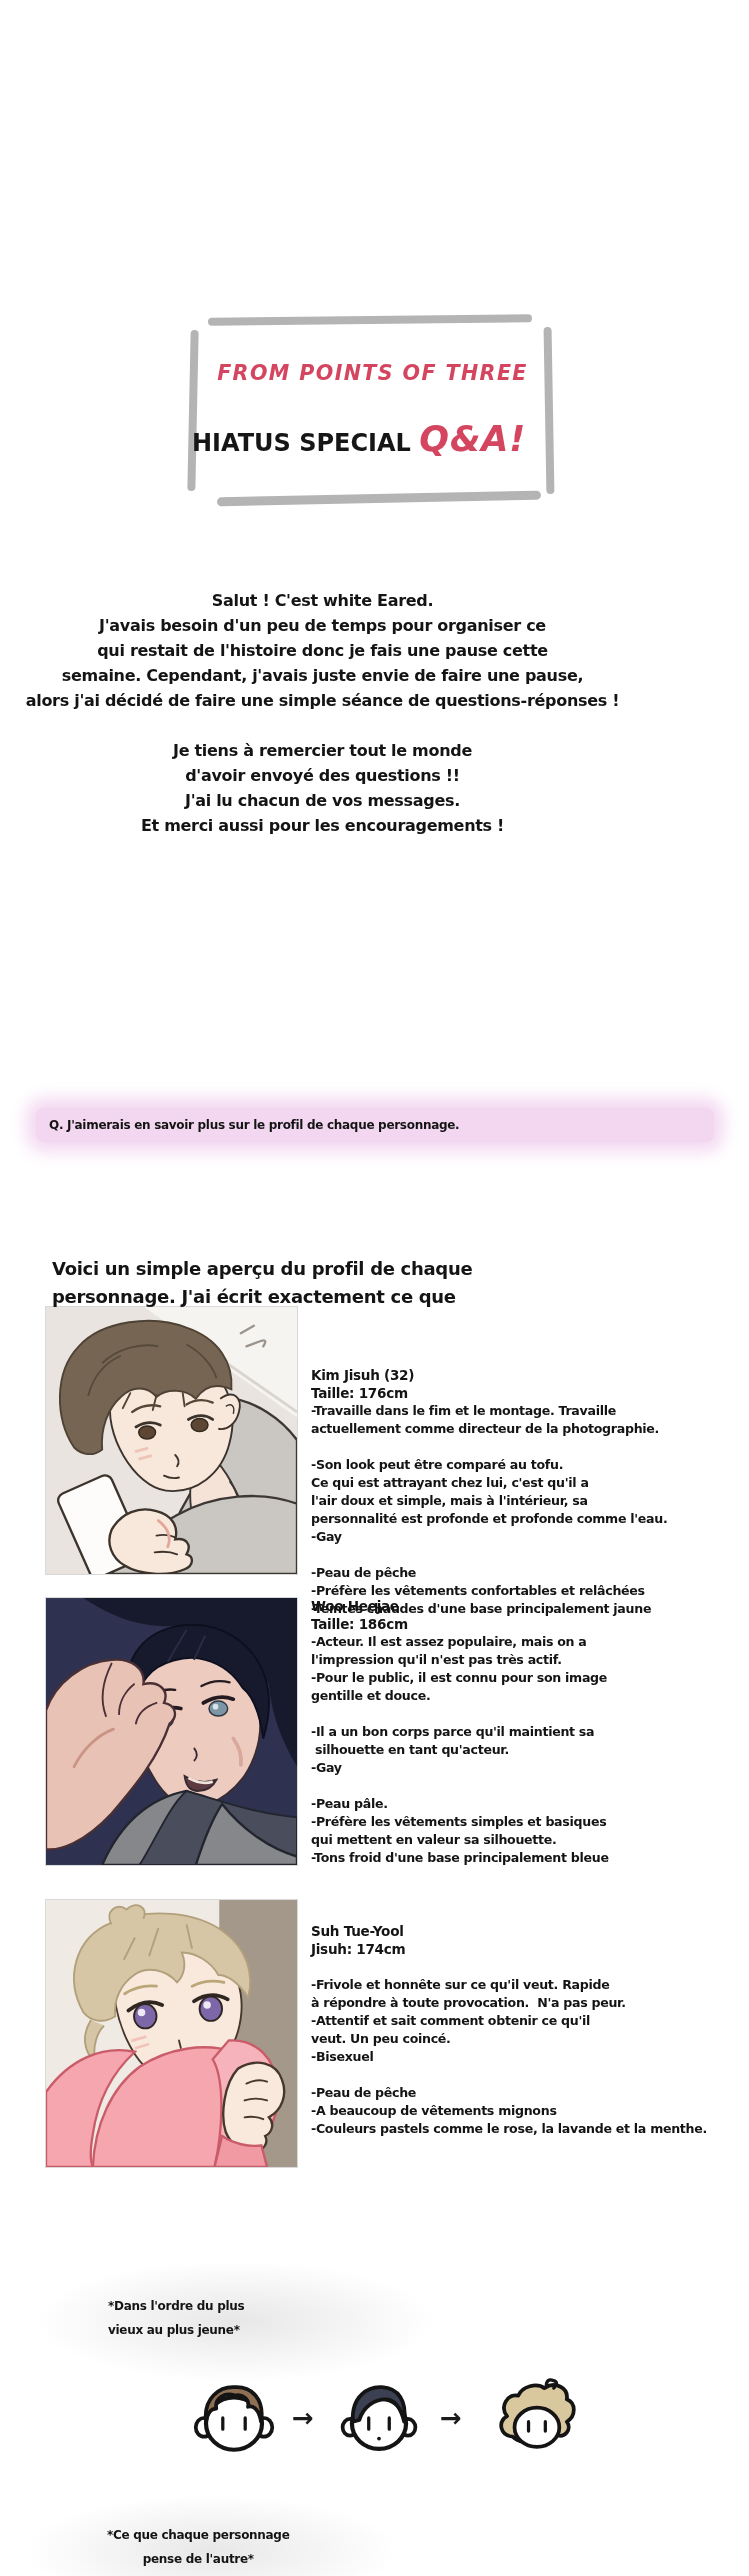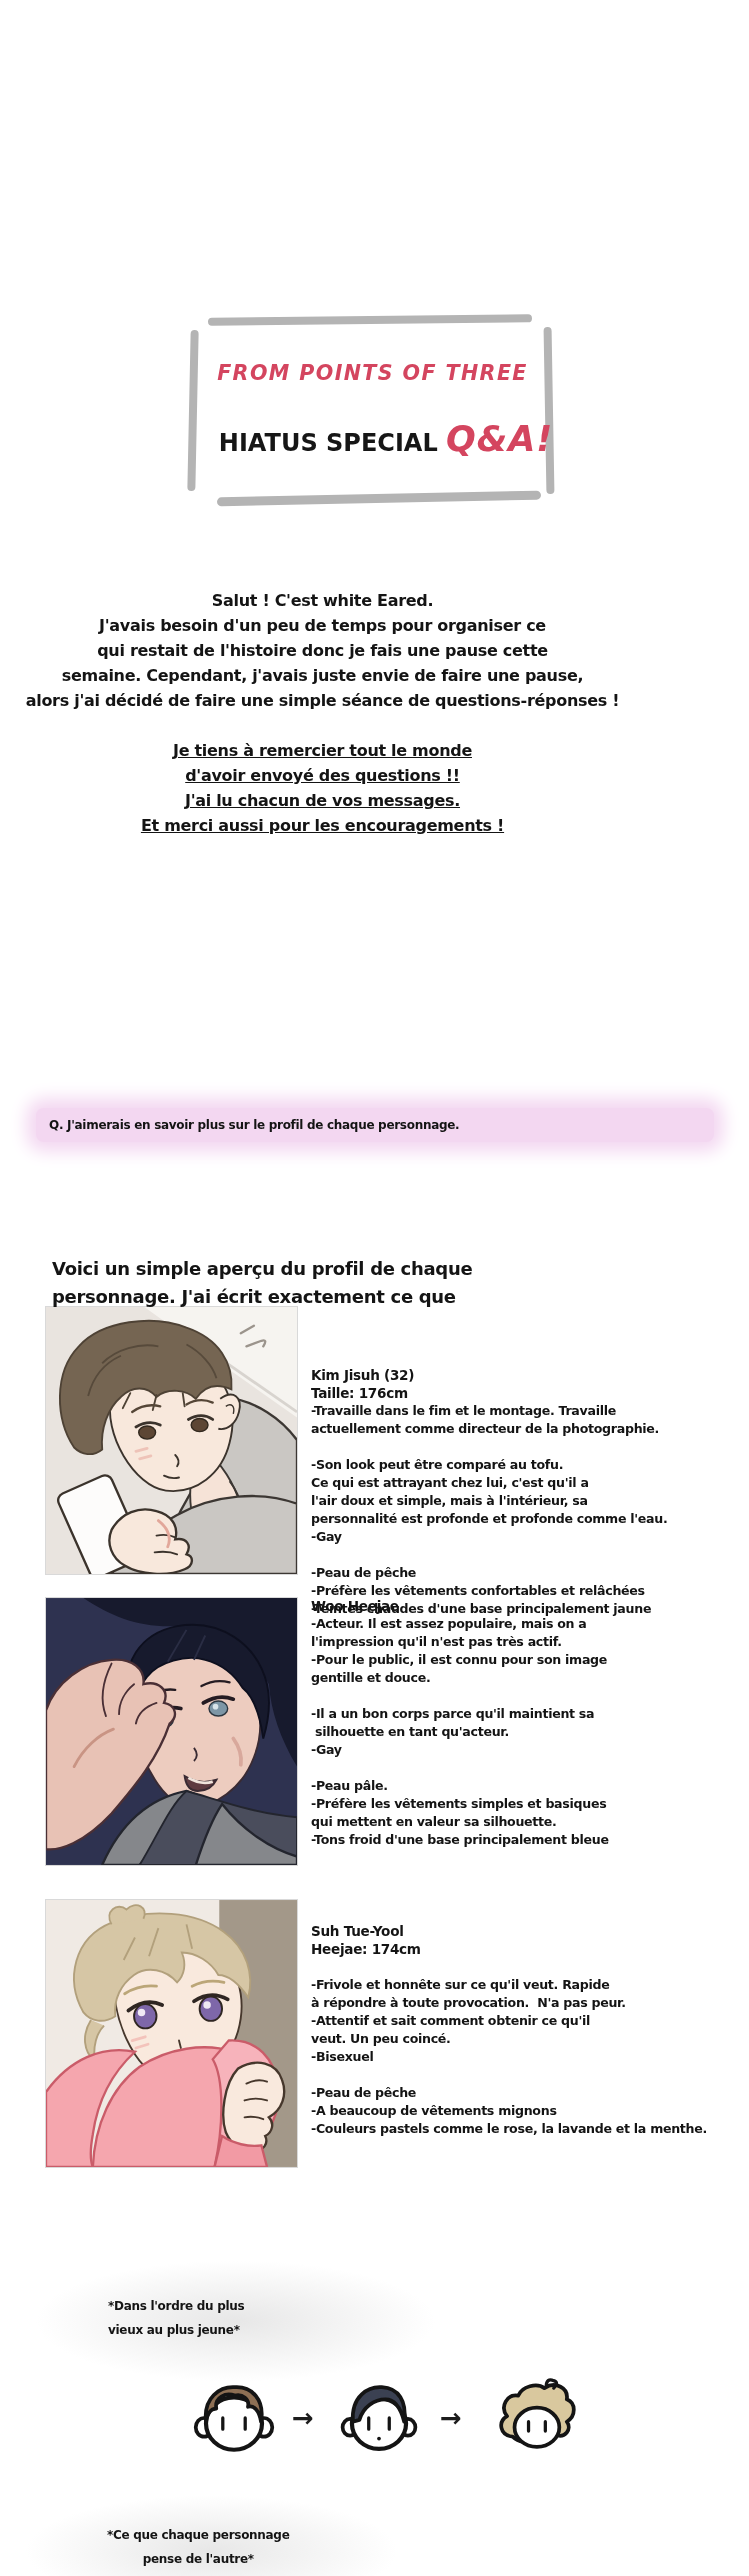--- a/index.html
+++ b/index.html
@@ -11,27 +11,27 @@
   
   .stroke{position:absolute;background:var(--border,#b4b4b4);border-radius:5.6px;}
   .stroke.top{left:208px;top:316px;width:324px;height:8.4px;transform:rotate(-.6deg);}
   .stroke.left{left:189px;top:330px;width:7.5px;height:161px;transform:rotate(1.2deg);}
   .stroke.right{left:545px;top:327px;width:8.4px;height:167px;transform:rotate(-1deg);}
   .stroke.bottom{left:217px;top:494px;width:324px;height:9.4px;transform:rotate(-1.2deg);}
   .series-title{
     position:absolute;left:192px;top:361px;width:361px;text-align:center;
     font-size:20.6px;font-style:italic;letter-spacing:1.4px;color:var(--accent,#d4455f);
   }
-  .subtitle{position:absolute;left:192px;top:419px;width:361px;text-align:right;font-size:24px;color:#161616;}
+  .subtitle{position:absolute;left:192px;top:419px;width:361px;text-align:left;font-size:24px;color:#161616;}
   .subtitle .qa{font-size:35px;font-style:italic;color:var(--accent,#d4455f);letter-spacing:0.9px;}
   
   .intro{position:absolute;left:0;width:645px;text-align:center;font-size:16px;line-height:25px;
          letter-spacing:-0.3px;white-space:pre;}
   .intro.p1{top:588px;}
-  .intro.p2{top:738px;text-decoration:underline;}
+  .intro.p2{top:738px;}
   
   .q-band{
     position:absolute;left:36px;top:1108px;width:678px;height:34px;border-radius:7.5px;
     background:var(--highlight,#f3d7f1);box-shadow:0 0 17px 9.4px var(--highlight,#f3d7f1);
     display:flex;align-items:center;
   }
   .q-band span{font-size:12px;letter-spacing:-0.3px;padding-left:13px;white-space:nowrap;}
   
   .answer-intro{position:absolute;left:52px;top:1255px;font-size:18px;line-height:28px;
                 letter-spacing:-0.3px;white-space:pre;}
@@ -161,20 +161,21 @@
       <path d="M0,120 C10,90 40,68 70,66 C92,64 106,76 104,92 C120,88 132,98 126,112 C138,114 142,126 132,134 C120,170 96,200 70,230 C40,262 14,270 0,268 Z" fill="#e8c2b5" stroke="#4a2f35" stroke-width="2.5"></path>
       <path d="M70,70 C60,90 58,110 64,126 M94,92 C84,100 78,112 78,124 M118,112 C106,116 98,124 96,134" stroke="#4a2f35" stroke-width="2" fill="none" stroke-linecap="round"></path>
       <path d="M30,180 C40,160 56,146 72,140" stroke="#c99484" stroke-width="3" fill="none" stroke-linecap="round"></path>
       <path d="M60,285 C80,240 110,214 150,206 L188,220 C150,236 120,258 100,285 Z" fill="#85878b" stroke="#23252e" stroke-width="2.5"></path>
       <path d="M150,206 C180,214 220,230 268,234 L268,285 L100,285 C120,252 132,222 150,206 Z" fill="#4a4d5c" stroke="#23252e" stroke-width="2"></path>
       <path d="M188,220 C210,248 240,268 268,276 L268,285 L160,285 C168,260 176,238 188,220 Z" fill="#85878b" stroke="#23252e" stroke-width="2.5"></path>
     </svg>
   </div>
   <div class="ptext pt2">
     <div class="p-name">Woo Heejae</div>
+    <div class="p-height">Taille: 186cm</div>
     <div class="p-lines">-Acteur. Il est assez populaire, mais on a
 l'impression qu'il n'est pas très actif.
 -Pour le public, il est connu pour son image
 gentille et douce.
 
 -Il a un bon corps parce qu'il maintient sa
  silhouette en tant qu'acteur.
 -Gay
 
 -Peau pâle.
@@ -205,21 +206,21 @@
       <path d="M0,285 L0,205 C25,170 60,155 95,162 C70,185 55,215 50,250 C46,272 48,280 50,285 Z" fill="#f5a6ae" stroke="#ca5c69" stroke-width="2.5"></path>
       <path d="M50,285 C52,240 70,200 100,178 C130,158 170,152 200,162 L215,285 Z" fill="#f5a6ae" stroke="#ca5c69" stroke-width="2.5"></path>
       <path d="M195,150 C225,148 245,170 248,200 C250,226 240,250 220,262 L200,285 L180,285 C190,240 190,190 178,170 Z" fill="#f7b3bb" stroke="#ca5c69" stroke-width="2.5"></path>
       <path d="M205,180 C225,168 246,174 252,192 C258,208 252,224 238,232 C244,238 242,248 234,252 C238,260 232,268 222,268 C210,270 198,262 192,248 C186,230 190,196 205,180 Z" fill="#f9e9dd" stroke="#46372c" stroke-width="2.5"></path>
       <path d="M214,196 q12,-6 22,-2 M212,214 q12,-4 24,0 M212,232 q10,-2 20,2" stroke="#46372c" stroke-width="2" fill="none" stroke-linecap="round"></path>
       <path d="M188,252 C200,260 216,264 230,262 L236,285 L180,285 Z" fill="#f29aa4" stroke="#ca5c69" stroke-width="2.5"></path>
     </svg>
   </div>
   <div class="ptext pt3">
     <div class="p-name">Suh Tue-Yool</div>
-    <div class="p-height">Heejae: 174cm</div>
+    <div class="p-height">Jisuh: 174cm</div>
     <div class="p-lines">
 -Frivole et honnête sur ce qu'il veut. Rapide
 à répondre à toute provocation.  N'a pas peur.
 -Attentif et sait comment obtenir ce qu'il
 veut. Un peu coincé.
 -Bisexuel
 
 -Peau de pêche
 -A beaucoup de vêtements mignons
 -Couleurs pastels comme le rose, la lavande et la menthe.</div>

